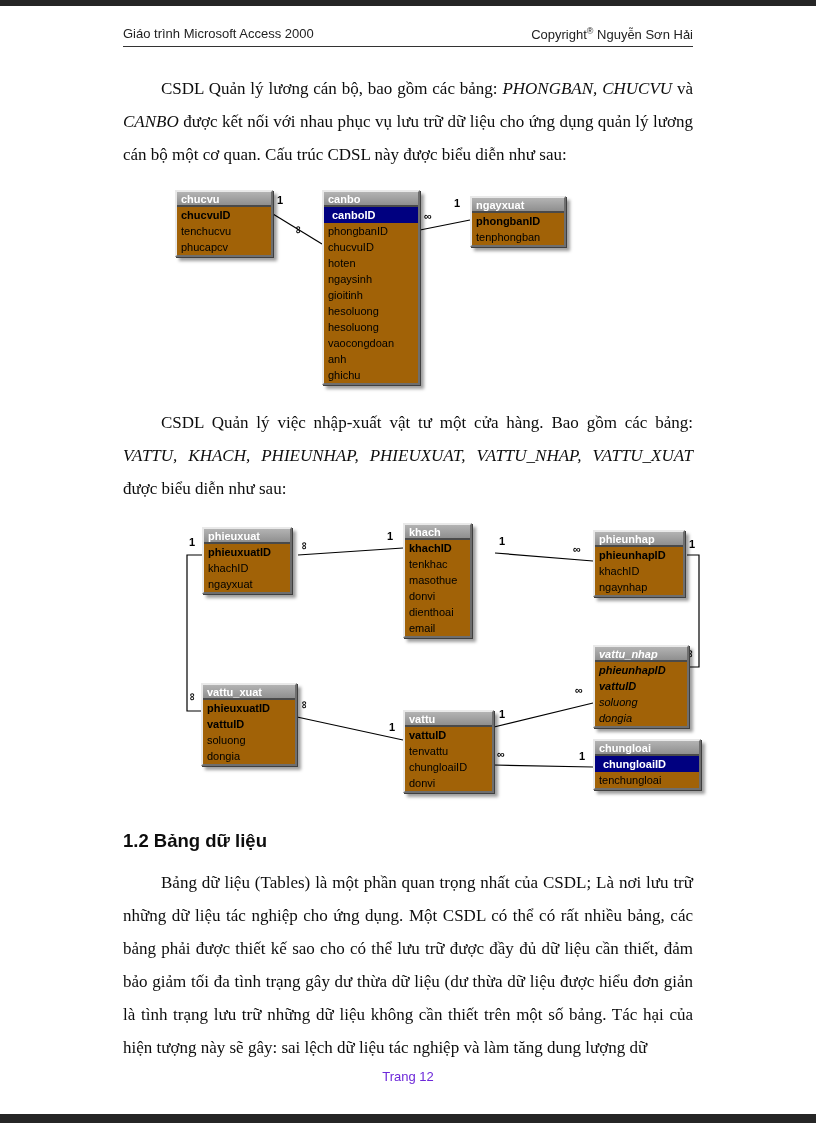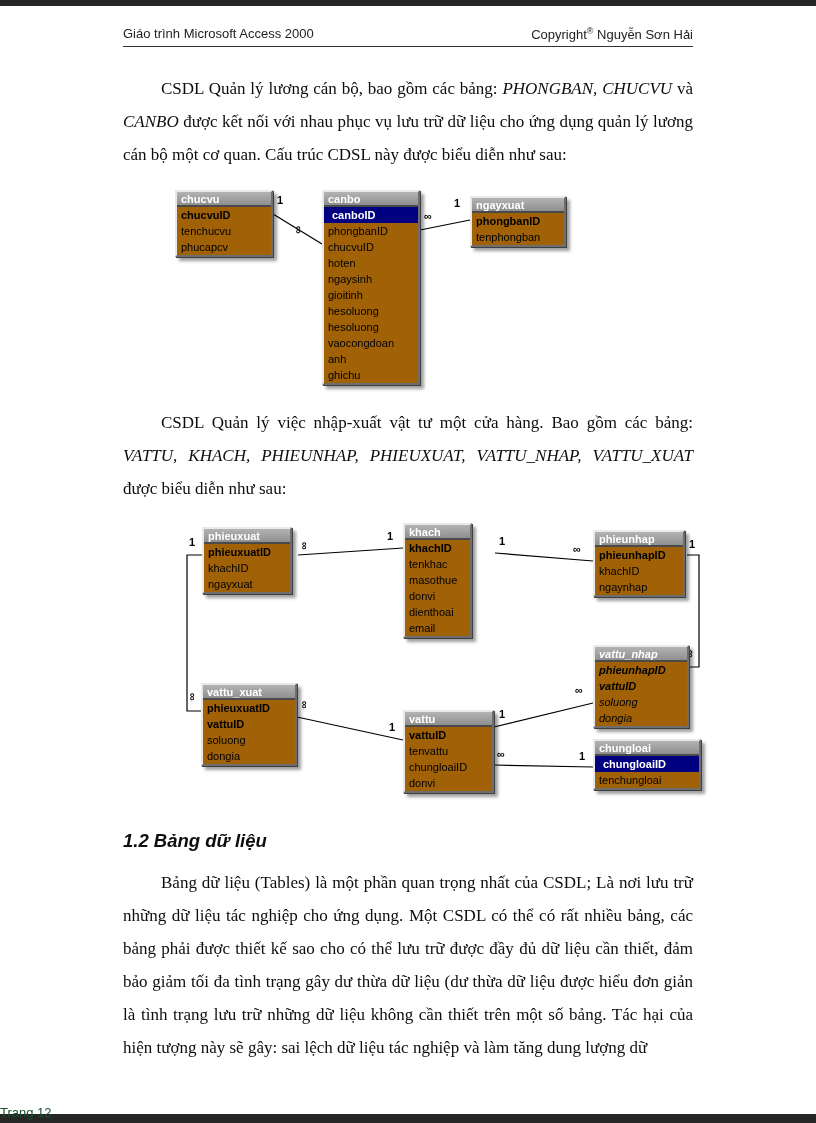--- a/index.html
+++ b/index.html
@@ -16,24 +16,24 @@
   .hdr-right { position:absolute; right:123px; top:26px; font:13px "Liberation Sans", sans-serif; color:#222; }
   .hdr-right sup { font-size:9px; }
   .hdr-rule { position:absolute; left:123px; top:46px; width:570px; border-top:1.4px solid #333; }
 
   .para { position:absolute; left:123px; width:570px; font-size:17px; line-height:33px;
           text-align:justify; text-indent:38px; color:#0d0d0d; }
   .ital { font-style:italic; }
 
   .sec-heading { position:absolute; left:123px; top:830px;
                  font-family:"Liberation Sans", sans-serif; font-size:18.5px;
-                 font-weight:bold; font-style:italic; color:#0d0d0d; }
+                 font-weight:bold; color:#0d0d0d; }
 
-  .footer { position:absolute; left:0; top:1069px; width:816px; text-align:left;
-            font:13px "Liberation Sans", sans-serif; color:#14532d;margin-top:36px; }
+  .footer { position:absolute; left:0; top:1069px; width:816px; text-align:center;
+            font:13px "Liberation Sans", sans-serif; color:#6d28d9; }
 
   .diagram { position:absolute; background:#fff; }
   svg.rel { position:absolute; left:0; top:0; }
   svg.rel polyline { fill:none; stroke:#000; stroke-width:1.2; }
 
   .tbl { position:absolute; background:#a16207;
          border:2px solid; border-color:#e9e9e9 #6e6e6e #6e6e6e #e9e9e9;
          box-shadow:1px 1px 0 #3f3f3f, 4px 4px 3px rgba(0,0,0,0.38);
          font-family:"Liberation Sans", sans-serif; font-size:11px; }
   .tbl-title { height:15px; line-height:15px; padding:0 4px;

